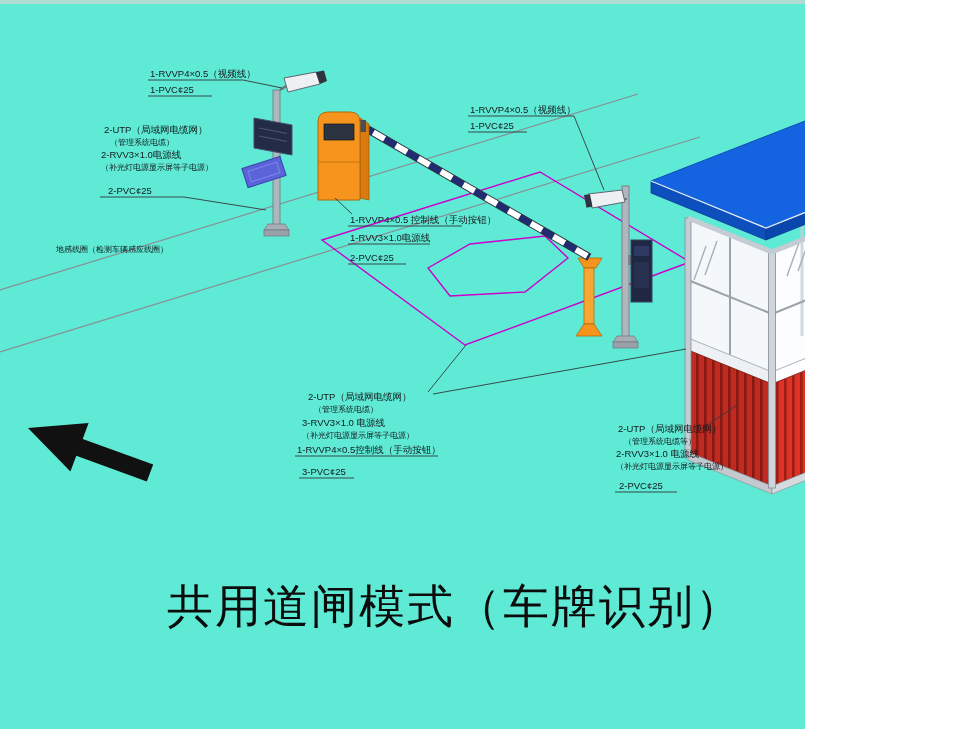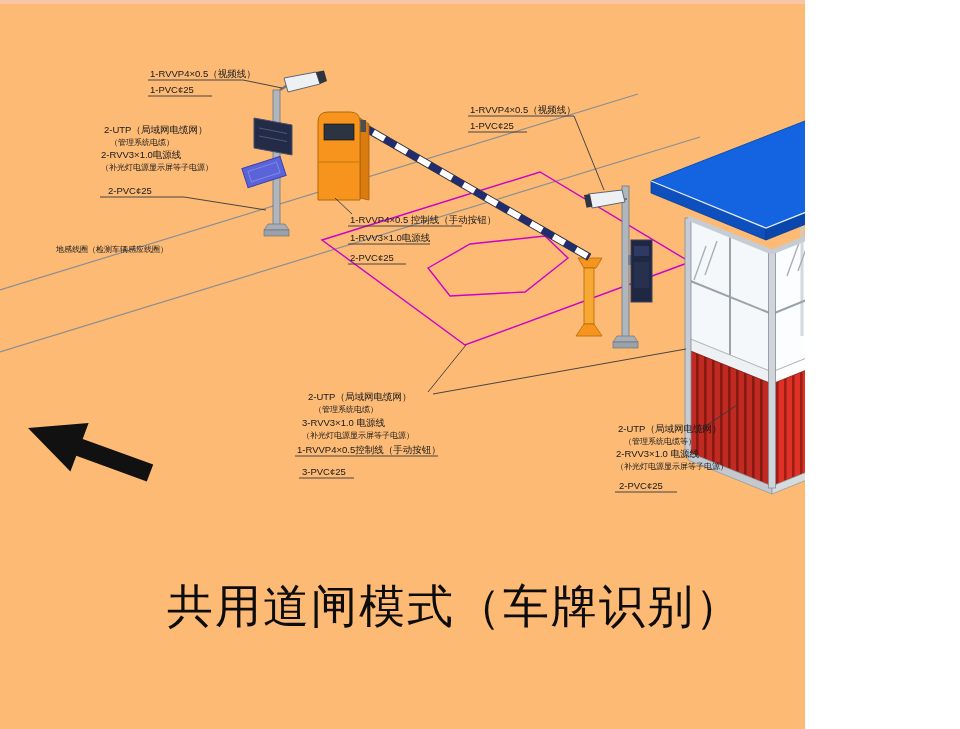--- a/index.html
+++ b/index.html
@@ -1,16 +1,16 @@
 <!DOCTYPE html>
 <html><head>
 <meta charset="utf-8">
 <style>
   html,body{margin:0;padding:0;background:#ffffff;}
-  .canvas{position:relative;width:805px;height:729px;background:#fdba74;overflow:hidden;}
+  .canvas{position:relative;width:805px;height:729px;background:#5eead4;overflow:hidden;}
   svg{display:block;}
   .lbl{font:9.5px "Liberation Sans",sans-serif;fill:#15181d;}
   .lbl-sm{font:8px "Liberation Sans",sans-serif;fill:#15181d;}
   .title-text{font:46px "Liberation Sans",sans-serif;fill:#0c0c0c;letter-spacing:2px;}
 </style>
 </head>
 <body>
 
 <div class="canvas">
 <svg width="960" height="729" viewBox="0 0 960 729" xmlns="http://www.w3.org/2000/svg">

